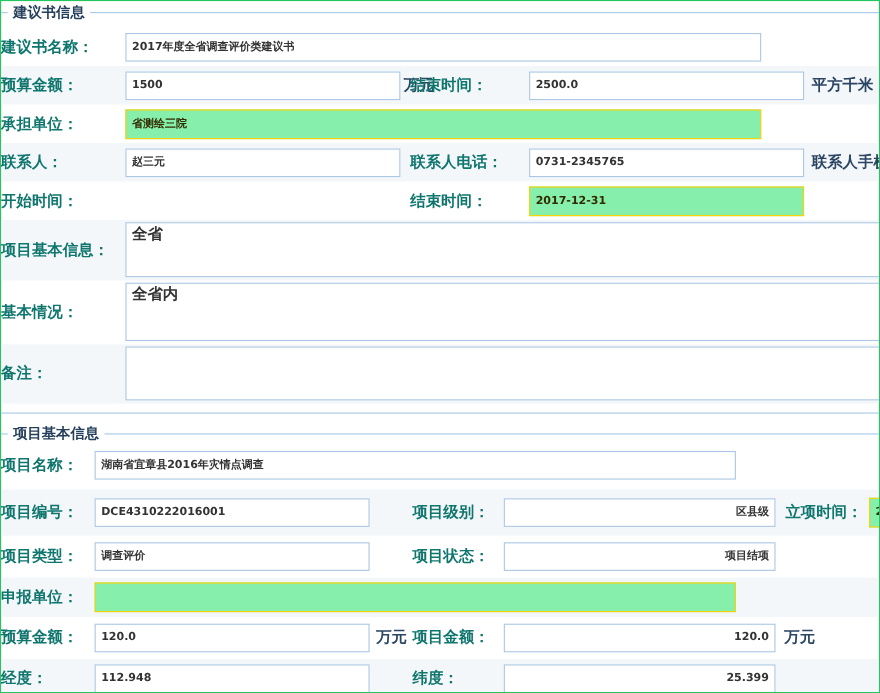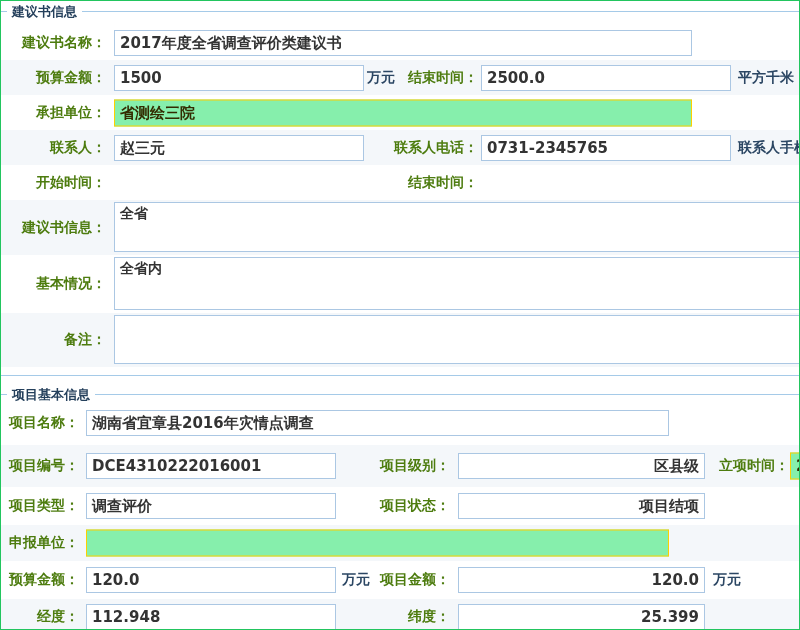--- a/index.html
+++ b/index.html
@@ -9,26 +9,26 @@
   .fieldset{position:relative;border-top:1px solid #a5cae8;margin:10px 0 0 0;padding-top:13px;}
   .fieldset.fs2{margin-top:18px;padding-top:6px;border-bottom:none;}
   .fieldset.fs1{border-bottom:1px solid #a5cae8;padding-bottom:8px;}
   .legend{position:absolute;top:-9px;left:6px;background:#fff;padding:0 5px;
           font-size:13px;font-weight:bold;color:#25405c;line-height:17px;}
   .row{position:relative;width:100%;}
   .row.alt{background:#f4f7fa;}
   .h35{height:35px;} .h55{height:55px;} .h58{height:58px;} .h54{height:54px;}
   .h44{height:44px;} .h42{height:42px;} .h38{height:38px;} .h36{height:36px;padding-left:48px;}
   .lbl{position:absolute;top:50%;transform:translateY(-50%);
-       font-size:14px;font-weight:bold;color:#4d7c0f;text-align:right;white-space:nowrap;}
+       font-size:14px;font-weight:bold;color:#0f766e;text-align:left;white-space:nowrap;}
   .unit{position:absolute;top:50%;transform:translateY(-50%);
         font-size:14px;font-weight:bold;color:#2b4663;white-space:nowrap;}
   .inp{position:absolute;top:50%;transform:translateY(-50%);height:26px;line-height:24px;
        box-sizing:border-box;border:1px solid #abc7e3;background:#fff;padding:0 5px;
-       font-size:15px;font-weight:bold;color:#333;white-space:nowrap;overflow:hidden;}
+       font-size:10px;font-weight:bold;color:#333;white-space:nowrap;overflow:hidden;}
   .yellow{background:#86efac;border:1px solid #FDD000;color:#332b00;
           height:27px;line-height:25px;}
   .ta{position:absolute;top:2px;bottom:3px;box-sizing:border-box;border:1px solid #abc7e3;
       background:#fff;padding:1px 5px;font-size:14px;font-weight:bold;color:#333;
       line-height:18px;overflow:hidden;}
   
   .s1 .lbl1{left:0;width:105px;}
   .s1 .f-wide{left:113px;width:578px;}
   .s1 .f1{left:113px;width:250px;}
   .s1 .u1{left:366px;}
@@ -78,24 +78,25 @@
       <span class="lbl lbl1">联系人：</span>
       <div class="inp f1">赵三元</div>
       <span class="lbl lbl2">联系人电话：</span>
       <div class="inp f2">0731-2345765</div>
       <span class="unit u2">联系人手机</span>
     </div>
 
     <div class="row h35">
       <span class="lbl lbl1">开始时间：</span>
       <span class="lbl lbl2">结束时间：</span>
+      <div class="inp yellow f2">2017-12-31</div>
     </div>
 
     <div class="row alt h55">
-      <span class="lbl lbl1">建议书信息：</span>
+      <span class="lbl lbl1">项目基本信息：</span>
       <div class="ta">全省</div>
     </div>
 
     <div class="row h58">
       <span class="lbl lbl1">基本情况：</span>
       <div class="ta">全省内</div>
     </div>
 
     <div class="row alt h54">
       <span class="lbl lbl1">备注：</span>

